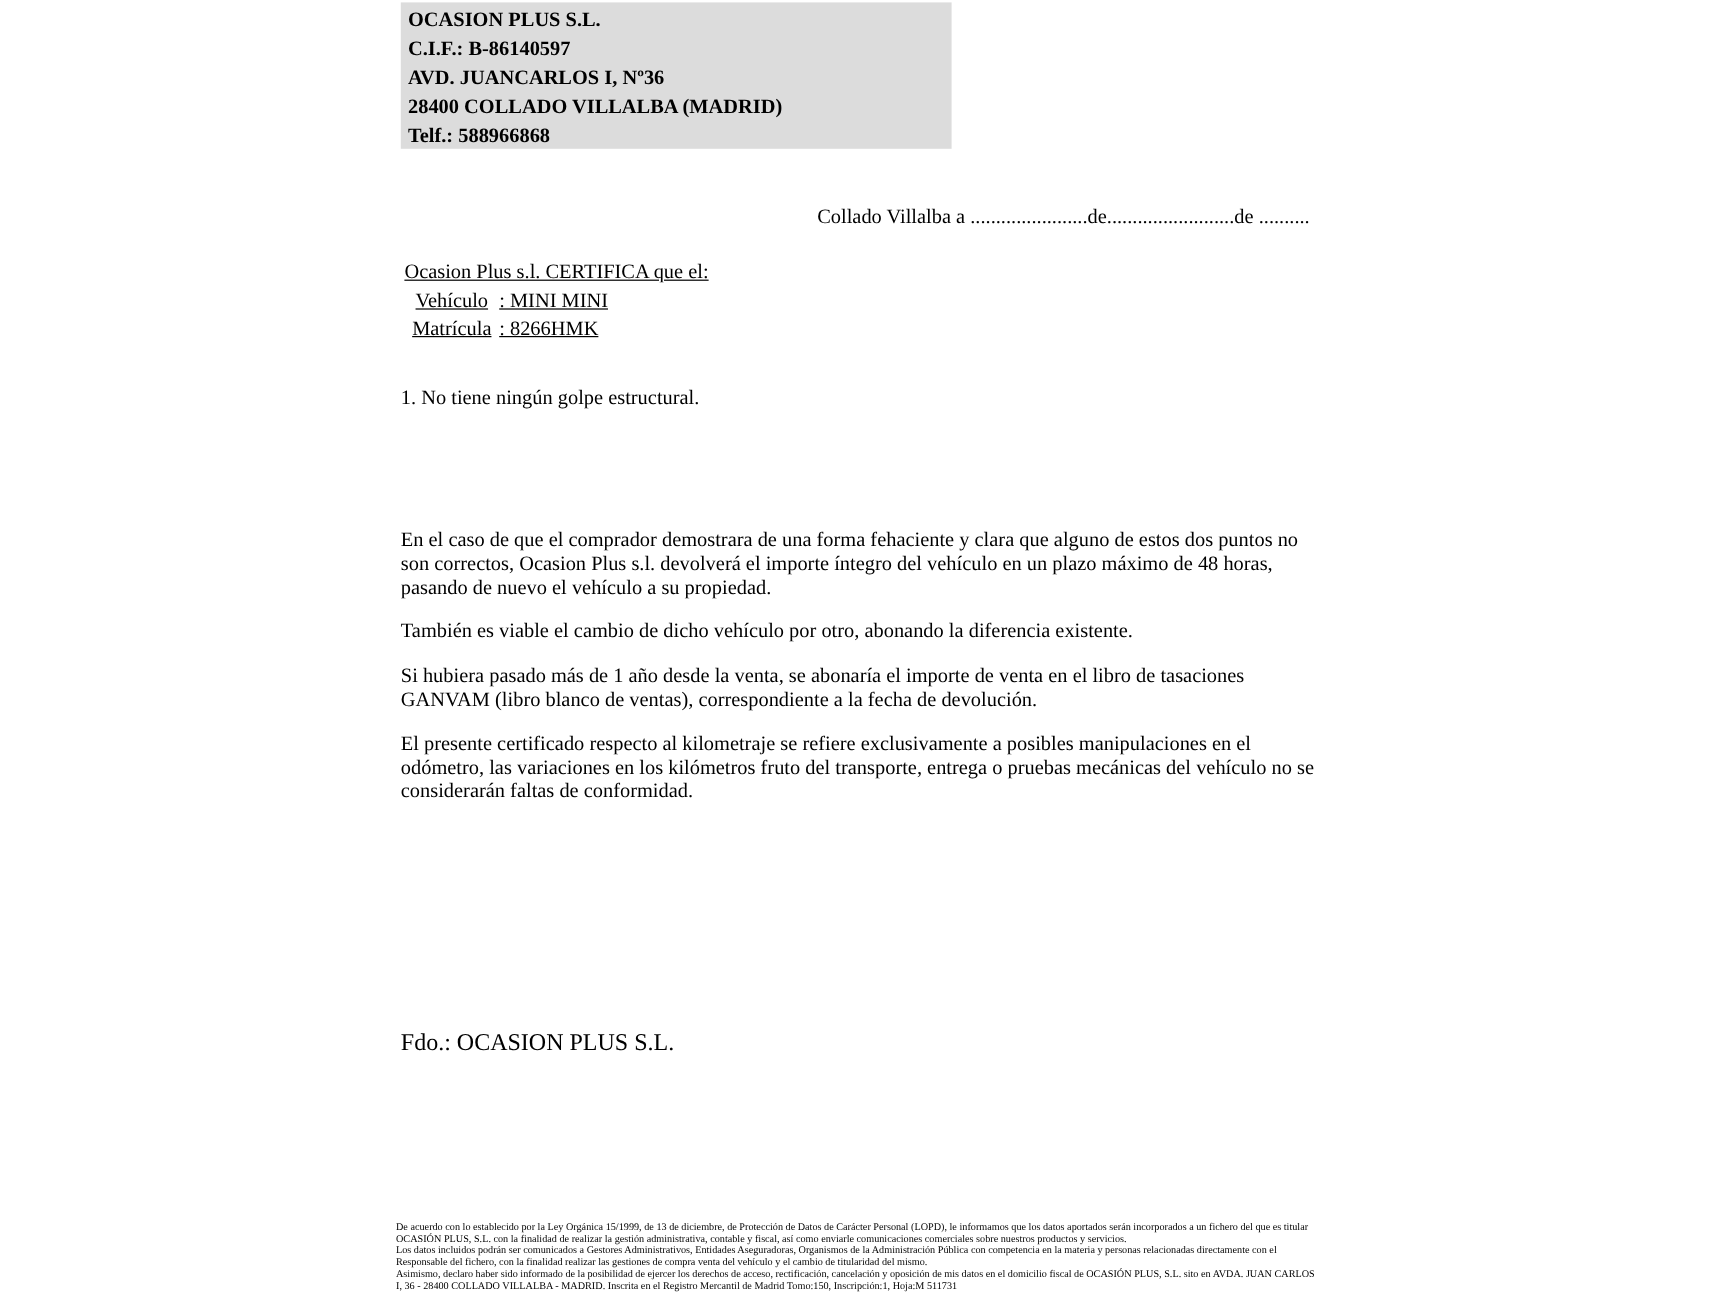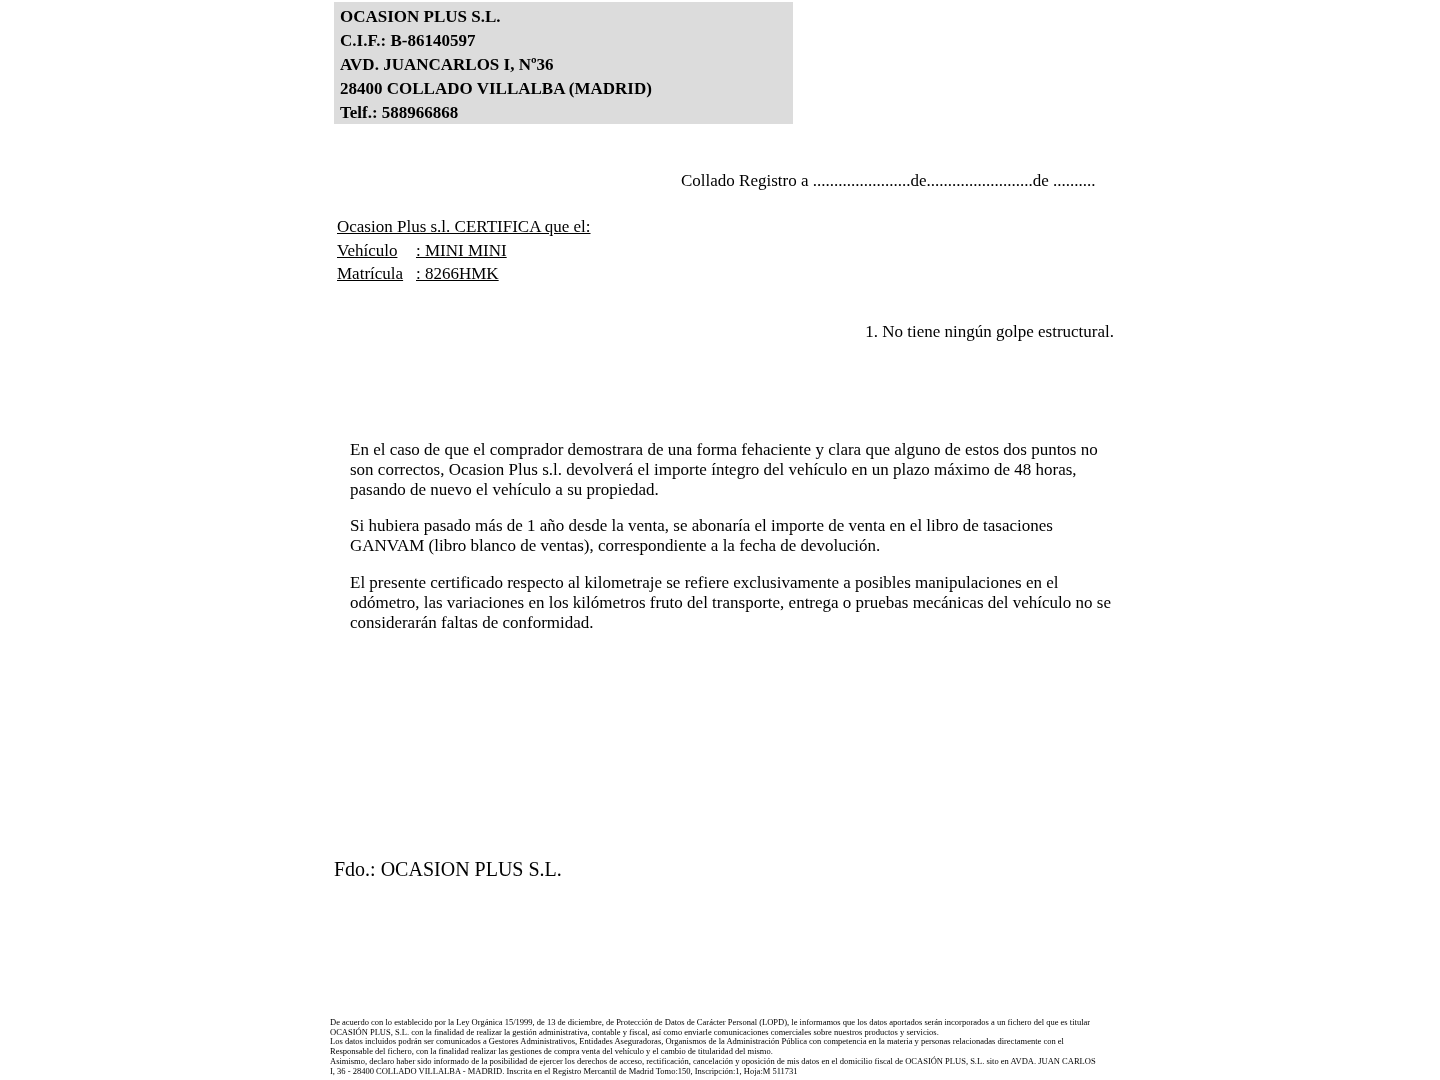--- a/index.html
+++ b/index.html
@@ -39,38 +39,39 @@
     position: absolute;
     left: 337px;
     top: 215px;
     font-size: 17px;
     line-height: 23.5px;
     text-decoration: underline;
   }
   .field-row .field-label {
     display: inline-block;
     min-width: 79px;
+    text-align: center;
   }
   .field-row .field-label .u {
     text-decoration: underline;
   }
 
   .points-block {
     position: absolute;
     left: 334px;
     top: 322px;
     width: 780px;
     font-size: 17px;
     line-height: 20px;
   }
-  .points-block p { margin: 0 0 18px 0; text-align: right; }
+  .points-block p { margin: 0 0 18px 0; }
 
   .body-block {
     position: absolute;
-    left: 350px;
+    left: 334px;
     top: 440px;
     width: 762px;
     font-size: 17px;
     line-height: 19.8px;
   }
   .body-block p { margin: 0 0 17px 0; }
 
   .signature {
     position: absolute;
     left: 334px;
@@ -94,34 +95,35 @@
 <div class="page">
 
   <div class="header-box">
     <div>OCASION PLUS S.L.</div>
     <div>C.I.F.: B-86140597</div>
     <div>AVD. JUANCARLOS I, Nº36</div>
     <div>28400 COLLADO VILLALBA (MADRID)</div>
     <div>Telf.: 588966868</div>
   </div>
 
-  <div class="date-line">Collado Registro a .......................de.........................de ..........</div>
+  <div class="date-line">Collado Villalba a .......................de.........................de ..........</div>
 
   <div class="certify-block">
     <div>Ocasion Plus s.l. CERTIFICA que el:</div>
     <div class="field-row"><span class="field-label"><span class="u">Vehículo</span></span><span>: MINI MINI</span></div>
     <div class="field-row"><span class="field-label"><span class="u">Matrícula</span></span><span>: 8266HMK</span></div>
   </div>
 
   <div class="points-block">
     <p>1. No tiene ningún golpe estructural.</p>
   </div>
 
   <div class="body-block">
     <p>En el caso de que el comprador demostrara de una forma fehaciente y clara que alguno de estos dos puntos no son correctos, Ocasion Plus s.l. devolverá el importe íntegro del vehículo en un plazo máximo de 48 horas, pasando de nuevo el vehículo a su propiedad.</p>
+    <p>También es viable el cambio de dicho vehículo por otro, abonando la diferencia existente.</p>
     <p>Si hubiera pasado más de 1 año desde la venta, se abonaría el importe de venta en el libro de tasaciones GANVAM (libro blanco de ventas), correspondiente a la fecha de devolución.</p>
     <p>El presente certificado respecto al kilometraje se refiere exclusivamente a posibles manipulaciones en el odómetro, las variaciones en los kilómetros fruto del transporte, entrega o pruebas mecánicas del vehículo no se considerarán faltas de conformidad.</p>
   </div>
 
   <div class="signature">Fdo.: OCASION PLUS S.L.</div>
 
   <div class="legal-footer">
     <p>De acuerdo con lo establecido por la Ley Orgánica 15/1999, de 13 de diciembre, de Protección de Datos de Carácter Personal (LOPD), le informamos que los datos aportados serán incorporados a un fichero del que es titular OCASIÓN PLUS, S.L. con la finalidad de realizar la gestión administrativa, contable y fiscal, así como enviarle comunicaciones comerciales sobre nuestros productos y servicios.</p>
     <p>Los datos incluidos podrán ser comunicados a Gestores Administrativos, Entidades Aseguradoras, Organismos de la Administración Pública con competencia en la materia y personas relacionadas directamente con el Responsable del fichero, con la finalidad realizar las gestiones de compra venta del vehículo y el cambio de titularidad del mismo.</p>
     <p>Asimismo, declaro haber sido informado de la posibilidad de ejercer los derechos de acceso, rectificación, cancelación y oposición de mis datos en el domicilio fiscal de OCASIÓN PLUS, S.L. sito en AVDA. JUAN CARLOS I, 36 - 28400 COLLADO VILLALBA - MADRID. Inscrita en el Registro Mercantil de Madrid Tomo:150, Inscripción:1, Hoja:M 511731</p>

